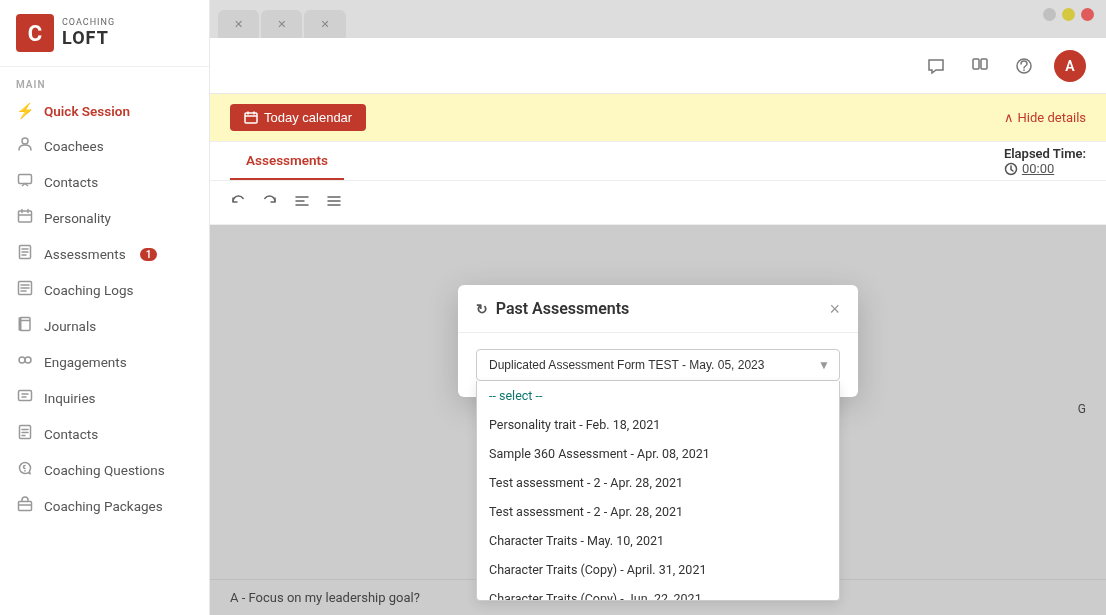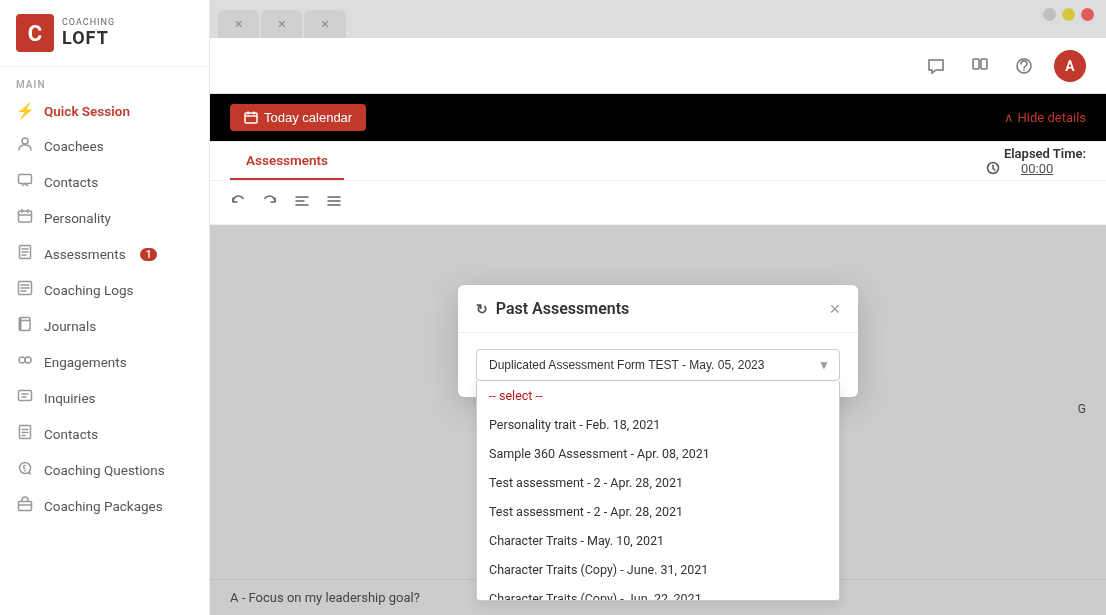--- a/index.html
+++ b/index.html
@@ -126,21 +126,21 @@
       align-items: center;
       justify-content: center;
       color: white;
       font-size: 14px;
       font-weight: 600;
       cursor: pointer;
     }
 
     
     .sub-header {
-      background: #000000;
+      background: #fef9c3;
       padding: 10px 20px;
       display: flex;
       align-items: center;
       justify-content: space-between;
       border-bottom: 1px solid #eee;
     }
     .btn-today {
       background: #c0392b;
       color: white;
       border: none;
@@ -180,27 +180,27 @@
     .tab.active {
       color: #c0392b;
       border-bottom: 2px solid #c0392b;
       font-weight: 600;
     }
     .elapsed-time {
       font-size: 13px;
       color: #333;
       font-weight: 600;
       text-align: right;
-      margin-left: 18px;
     }
     .elapsed-value {
       font-size: 13px;
       color: #555;
       display: flex;
-      gap: 21px;
+      align-items: center;
+      gap: 4px;
       text-decoration: underline;
     }
 
     
     .editor-area {
       background: #fff;
       padding: 10px 16px;
       border-bottom: 1px solid #eee;
       display: flex;
       align-items: center;
@@ -314,21 +314,21 @@
       max-height: 220px;
       overflow-y: auto;
     }
     .dropdown-item {
       padding: 7px 12px;
       font-size: 12.5px;
       color: #333;
       cursor: pointer;
     }
     .dropdown-item.placeholder-item {
-      color: #b91c1c;
+      color: #0f766e;
     }
 
     
     .app-wrapper {
       display: flex;
       width: 1106px;
       height: 615px;
       position: relative;
     }
 
@@ -652,21 +652,21 @@
                 </select>
                 <span class="select-arrow">▼</span>
                 
                 <div class="dropdown-list">
                   <div class="dropdown-item placeholder-item">-- select --</div>
                   <div class="dropdown-item">Personality trait - Feb. 18, 2021</div>
                   <div class="dropdown-item">Sample 360 Assessment - Apr. 08, 2021</div>
                   <div class="dropdown-item">Test assessment - 2 - Apr. 28, 2021</div>
                   <div class="dropdown-item">Test assessment - 2 - Apr. 28, 2021</div>
                   <div class="dropdown-item">Character Traits - May. 10, 2021</div>
-                  <div class="dropdown-item">Character Traits (Copy) - June. 31, 2021</div>
+                  <div class="dropdown-item">Character Traits (Copy) - April. 31, 2021</div>
                   <div class="dropdown-item">Character Traits (Copy) - Jun. 22, 2021</div>
 
                 </div>
               </div>
             </div>
           </div>
         </div>
       </div>
     </div>
   </div>

